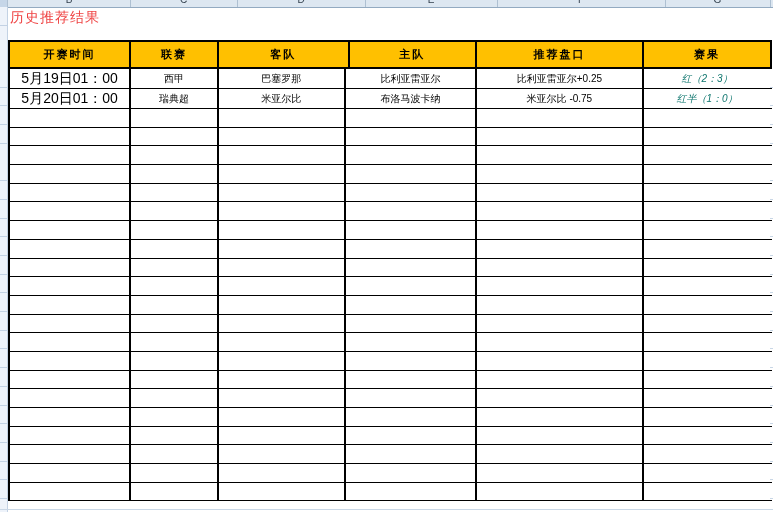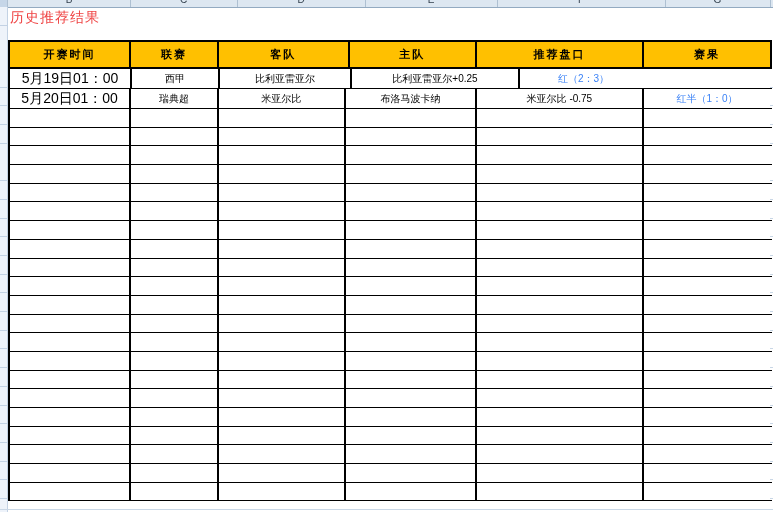--- a/index.html
+++ b/index.html
@@ -53,21 +53,21 @@
     box-sizing:border-box;display:flex;align-items:center;justify-content:center;
     border-right:2px solid #000;overflow:hidden;white-space:nowrap;
     font-size:14px;
   }
   .c0{width:122px}.c1{width:88px}.c2{width:128px}.c3{width:132px}.c4{width:168px}.c5{width:129px}
   .hrow .cell{font-weight:bold;letter-spacing:2px;font-size:11px;}
   .drow .cell{font-size:10px;}
   .drow .cell.c0{font-size:14px;letter-spacing:0;}
   
   .drow .c5,.erow .c5{border-right:2px solid transparent;}
-  .result{color:#3b82f6;}
+  .result{color:#0f766e;font-style:italic;}
   
   .right-stubs{
     position:absolute;left:770px;top:69px;width:3px;height:434px;
     background:repeating-linear-gradient(to bottom,transparent 0 17.7px,#c9d7e6 17.7px 18.7px);
   }
   
   .bottom-line{
     position:absolute;left:0;top:509px;width:773px;height:1px;background:#c9d7e6;
   }
 </style>
@@ -107,20 +107,21 @@
       <div class="cell c1">联赛</div>
       <div class="cell c3">客队</div>
       <div class="cell c2">主队</div>
       <div class="cell c4">推荐盘口</div>
       <div class="cell c5">赛果</div>
     </div>
 
     <div class="row drow">
       <div class="cell c0">5月19日01：00</div>
       <div class="cell c1">西甲</div>
+      <div class="cell c2">巴塞罗那</div>
       <div class="cell c3">比利亚雷亚尔</div>
       <div class="cell c4">比利亚雷亚尔+0.25</div>
       <div class="cell c5 result">红（2：3）</div>
     </div>
 
     <div class="row drow">
       <div class="cell c0">5月20日01：00</div>
       <div class="cell c1">瑞典超</div>
       <div class="cell c2">米亚尔比</div>
       <div class="cell c3">布洛马波卡纳</div>

